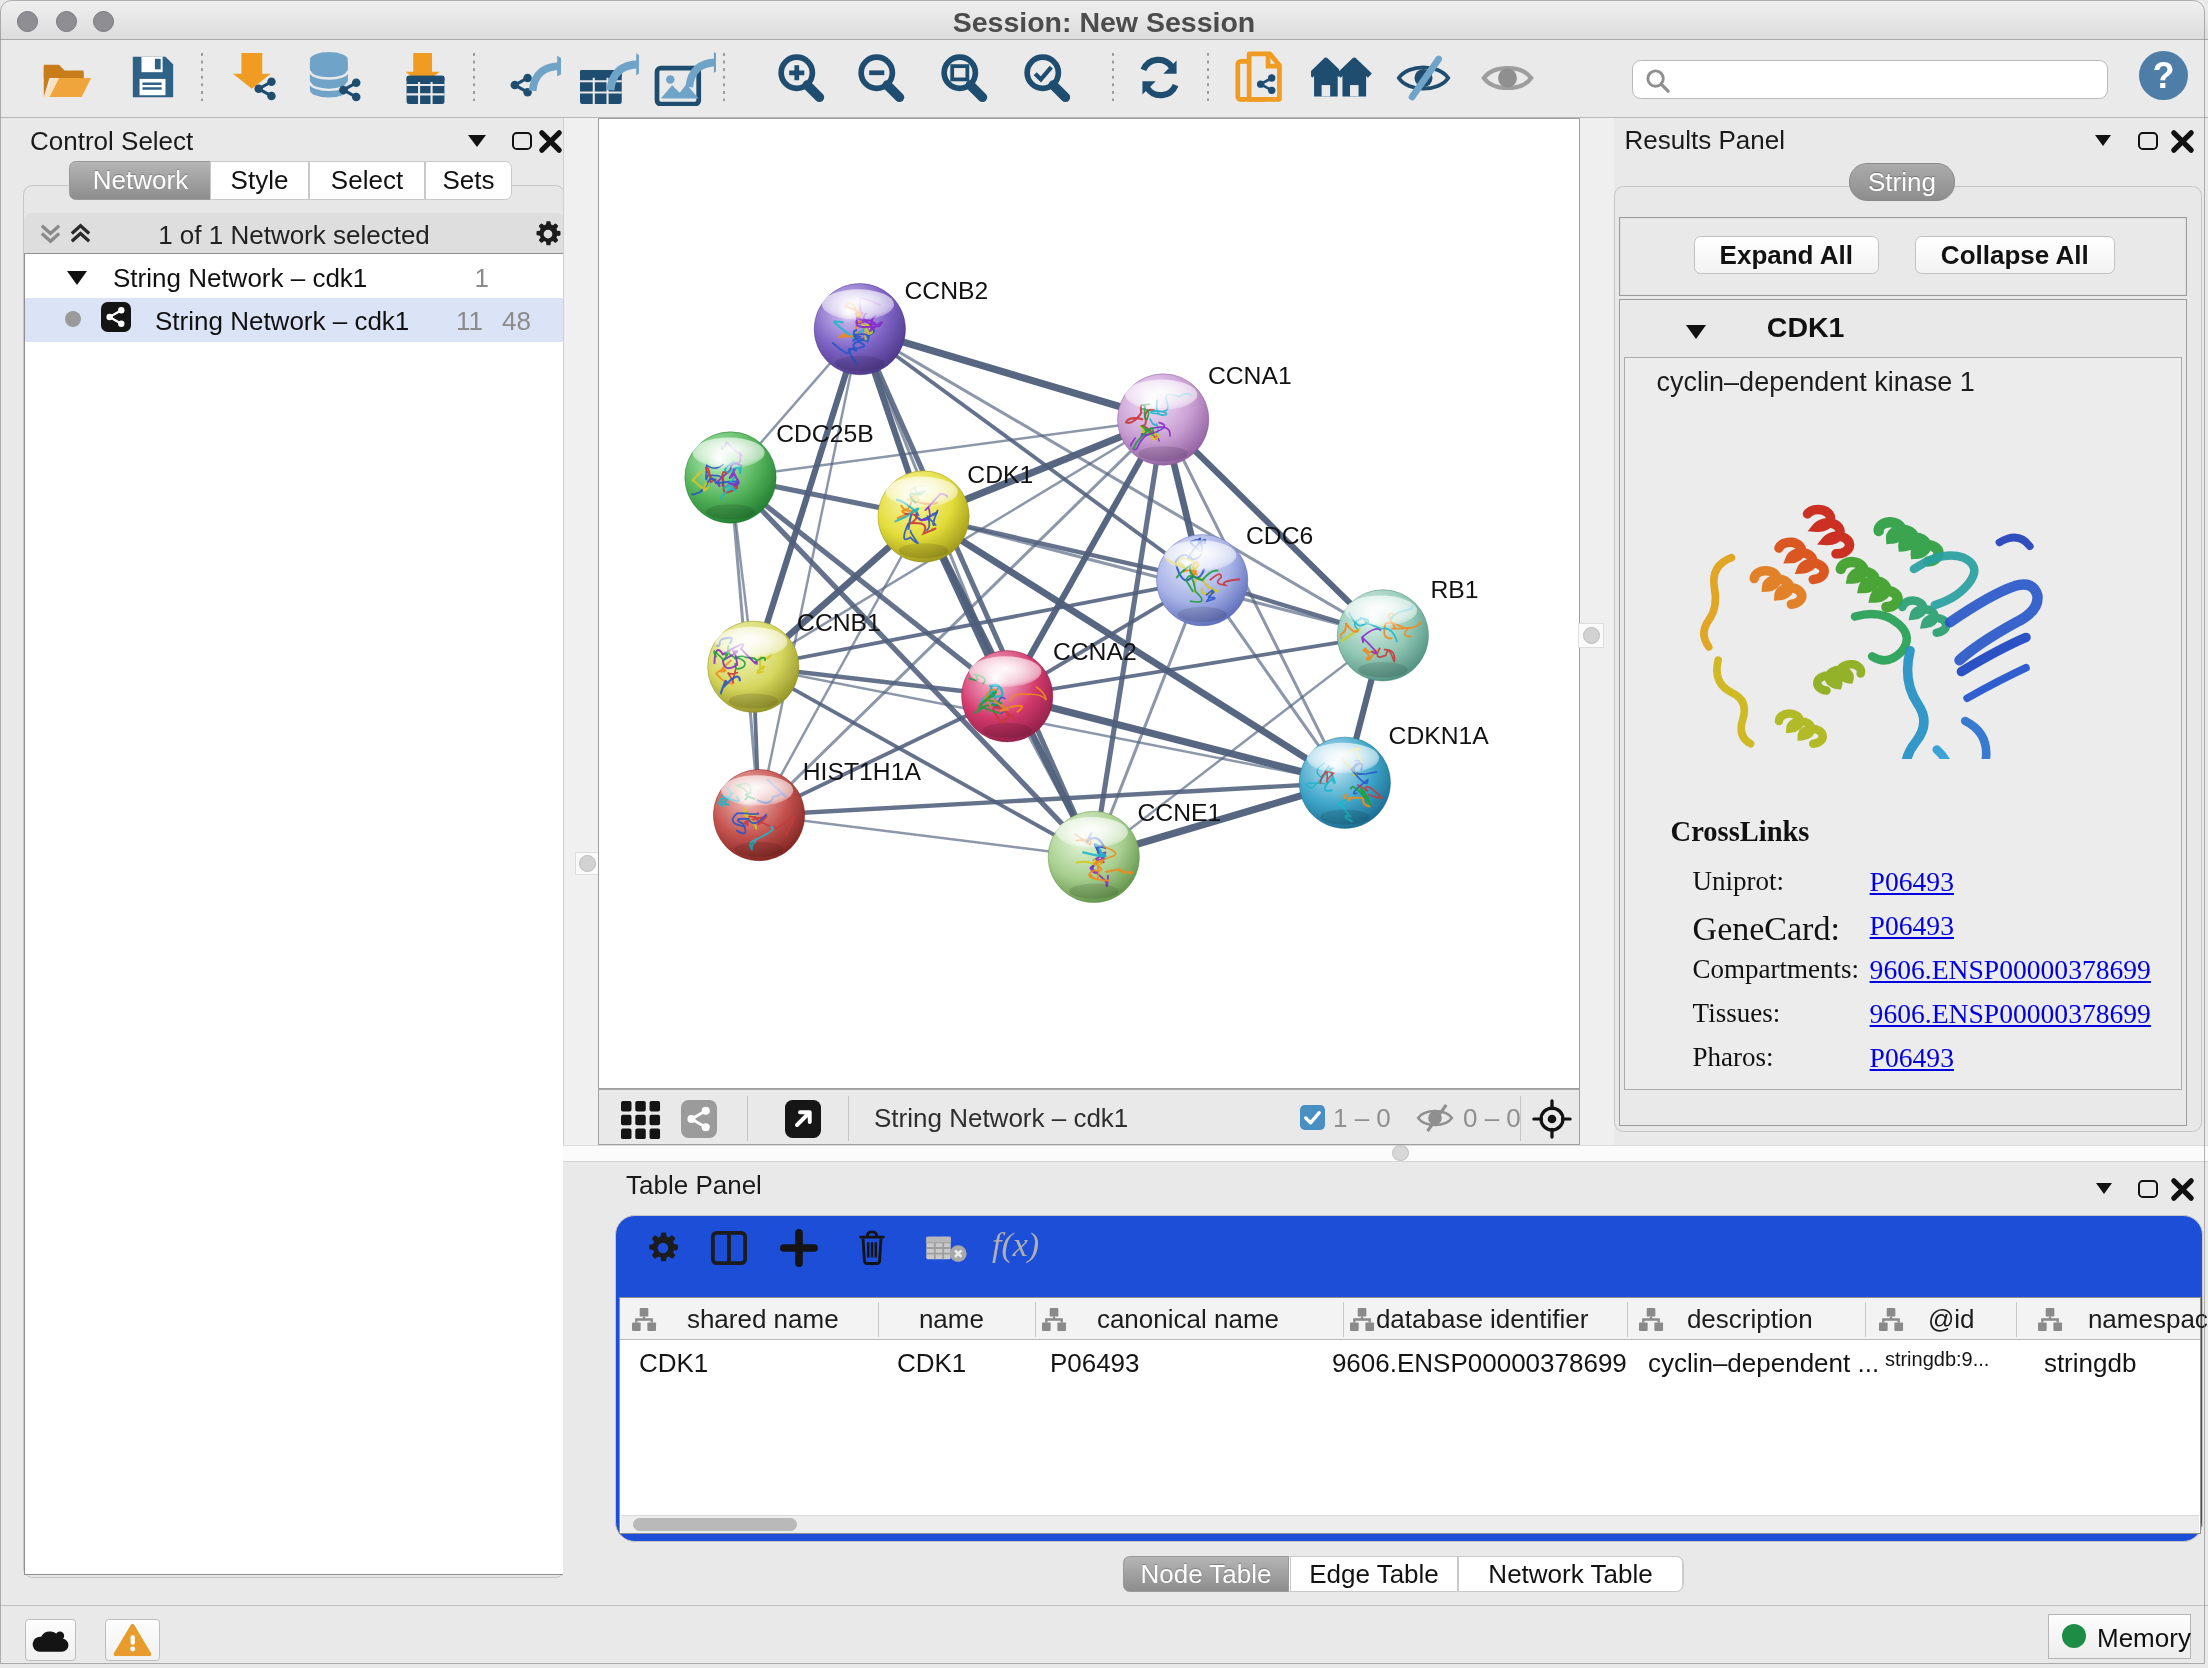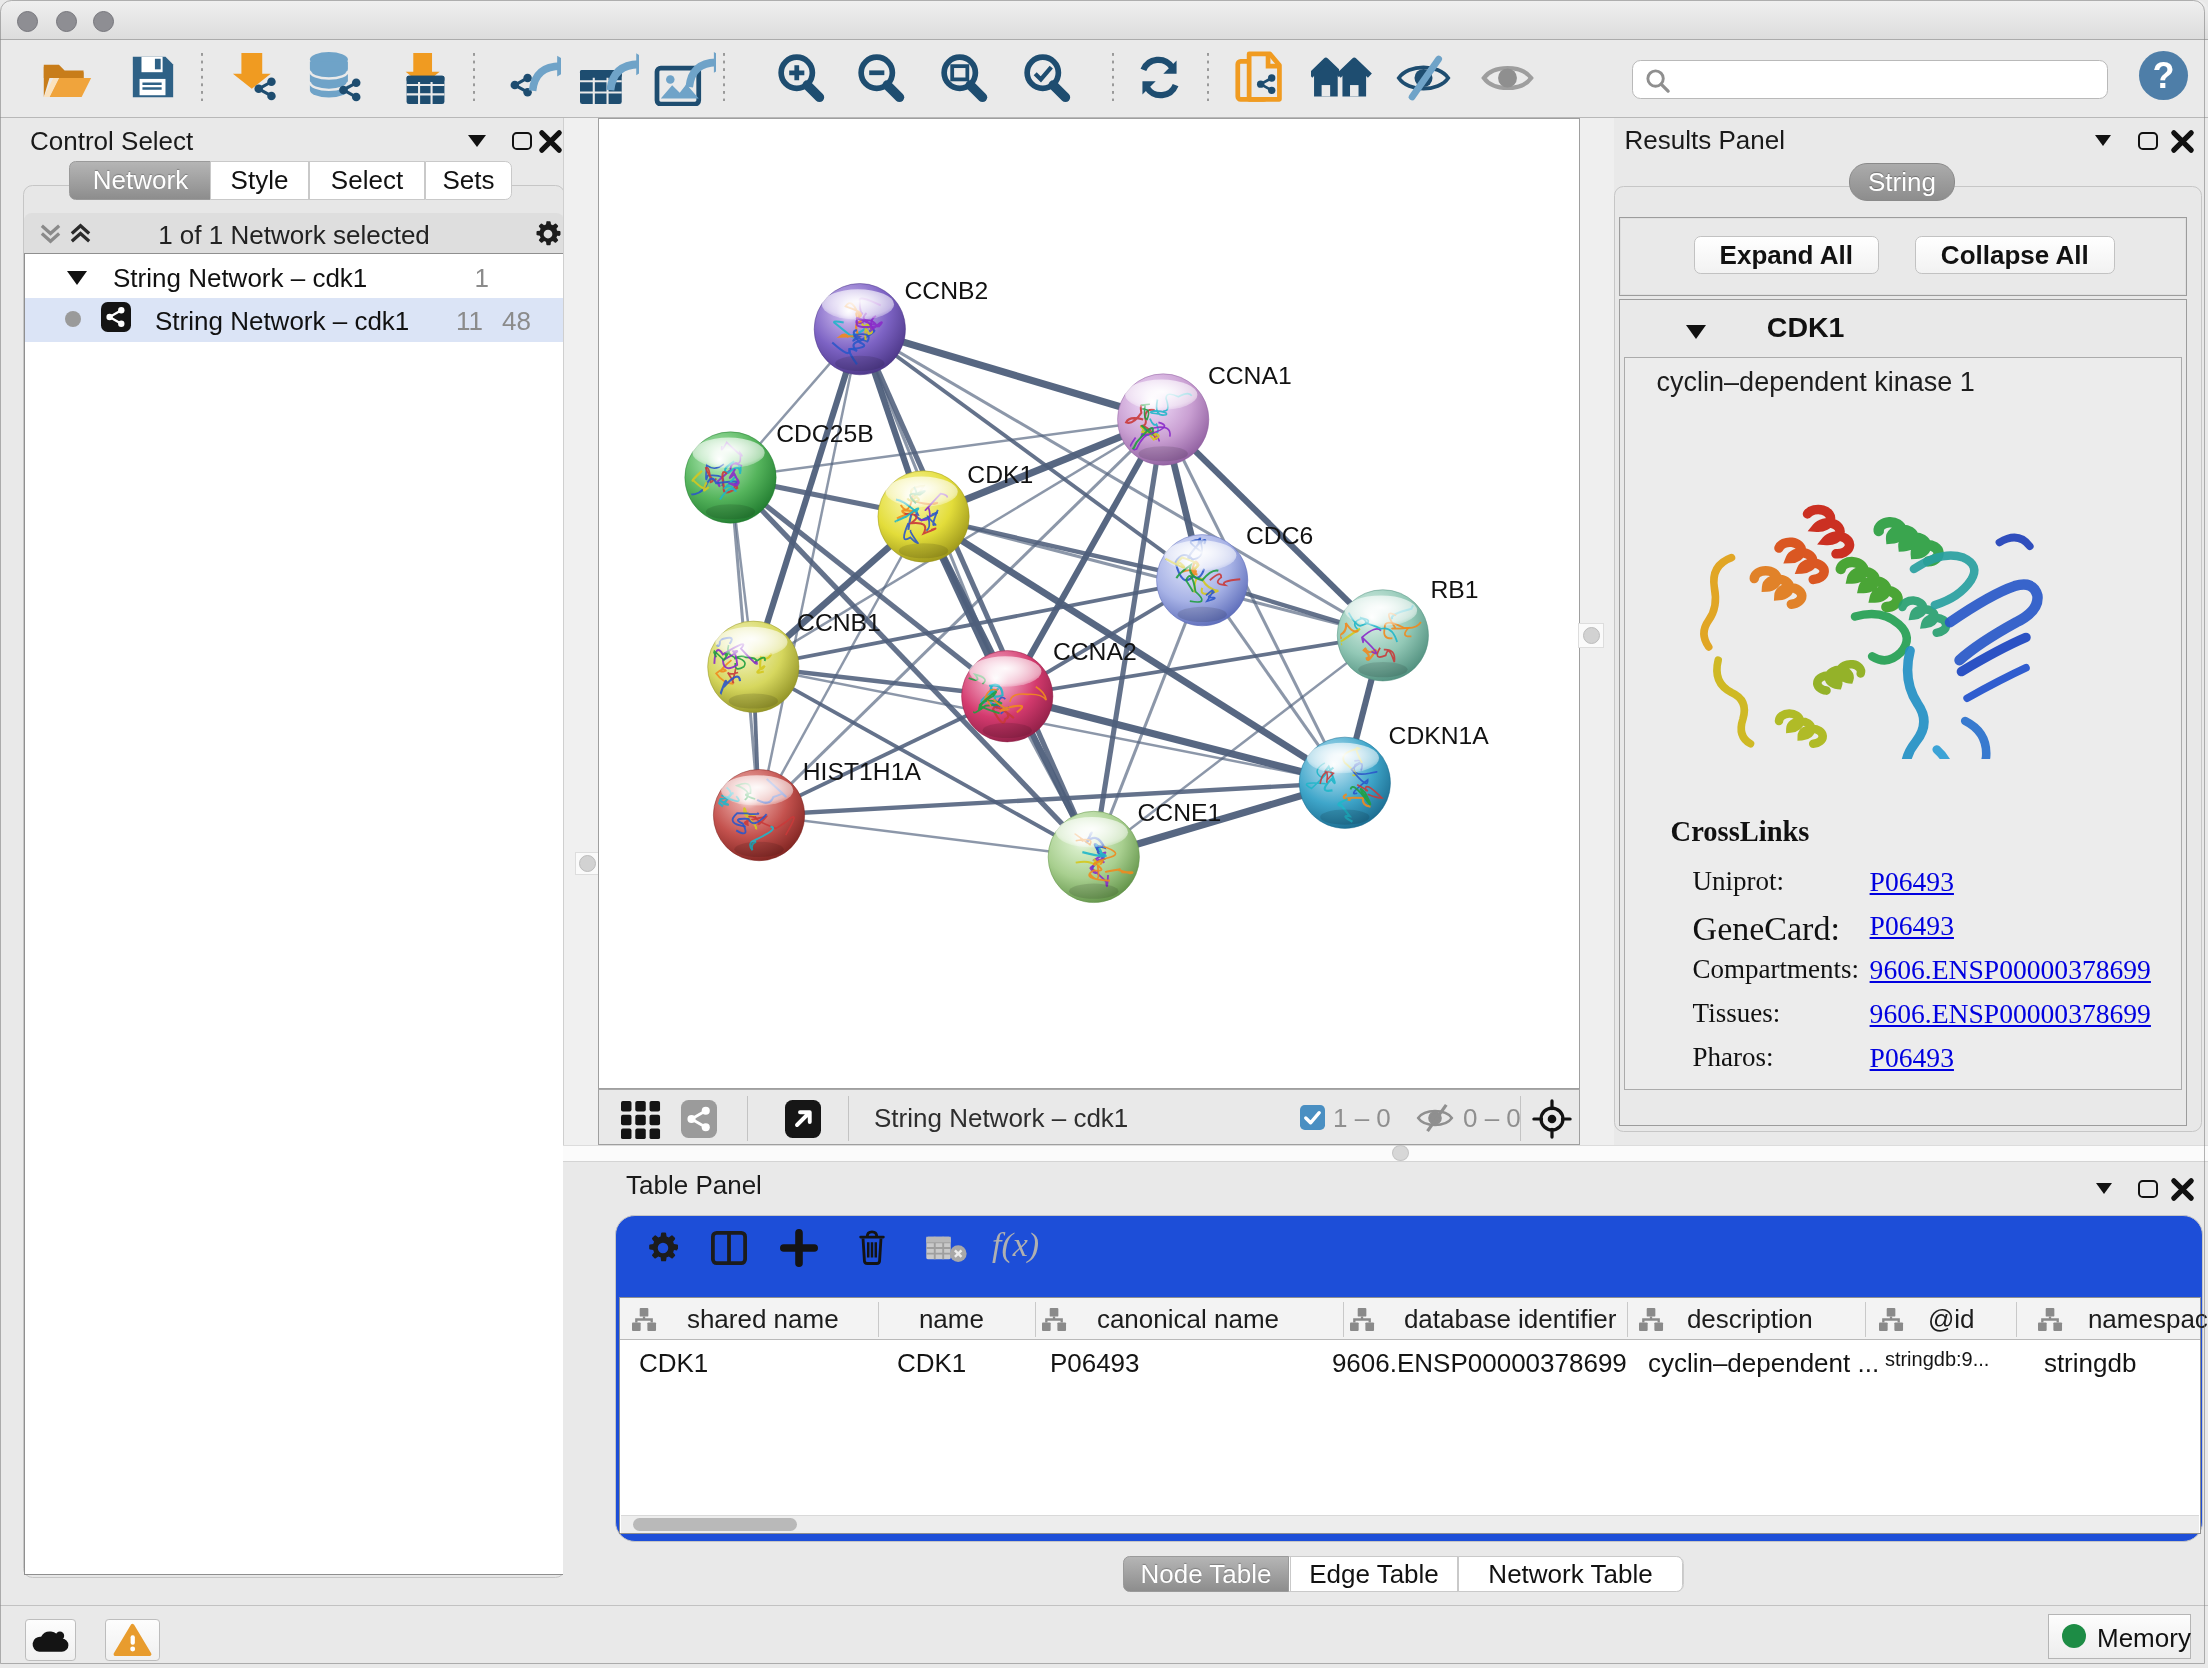--- a/index.html
+++ b/index.html
@@ -13,20 +13,21 @@
   .tabw { background:#fff; color:#111; }
   .seg { font-size:26px; text-align:center; border:1px solid #c9c9c9; }
 </style>
 </head>
 <body>
 
 <div class="abs" style="left:0;top:0;width:2208px;height:40px;background:linear-gradient(#f0f0f0,#dcdcdc);border-bottom:1.9px solid #ababab;border-radius:11.4px 11.4px 0 0;">
   <div class="abs" style="left:17px;top:10.5px;width:21px;height:21px;border-radius:50%;background:#8e8e93;border:1px solid #76767c;"></div>
   <div class="abs" style="left:56px;top:10.5px;width:21px;height:21px;border-radius:50%;background:#8e8e93;border:1px solid #76767c;"></div>
   <div class="abs" style="left:93px;top:10.5px;width:21px;height:21px;border-radius:50%;background:#8e8e93;border:1px solid #76767c;"></div>
+  <div class="abs" style="left:0;top:5.7px;width:2208px;text-align:center;font-size:28.5px;font-weight:bold;color:#4c4c4c;">Session: New Session</div>
 </div>
 
 <div class="abs" id="toolbar" style="left:0;top:40px;width:2208px;height:78px;background:#eaeaea;border-bottom:1px solid #b8b8b8;">
 
   <svg class="abs" style="left:40px;top:15px;" width="53" height="46" viewBox="0 0 56 48">
       <path d="M4 10 h16 l6 6 h20 v8 h-42 Z" fill="#c87d1a"></path>
       <path d="M4 44 V12 h15 l6 6 h21 v6 h-36 Z" fill="#c87d1a"></path>
       <path d="M10 44 L20 24 h34 L44 44 Z" fill="#f0a43c"></path>
       <path d="M4 44 L14 24 h6 L10 44 Z" fill="#fbe2bd"></path>
     </svg>
@@ -772,21 +773,21 @@
       <div class="abs" style="left:477px;top:5.7px;font-size:26px;color:#1c1c1c;">canonical name</div>
       <div class="abs" style="left:723px;top:3.8px;width:1px;height:35px;background:#c9c9c9;"></div>
       <svg class="abs" style="left:730px;top:8.6px;" width="25" height="25" viewBox="0 0 26 26">
           <g fill="#8a8a8a">
             <rect x="8" y="1" width="9" height="9" rx="1"></rect>
             <rect x="0" y="16" width="9" height="9" rx="1"></rect>
             <rect x="16" y="16" width="9" height="9" rx="1"></rect>
             <path d="M12.5 10 v4 M4.5 16 v-3 h16 v3" fill="none" stroke="#8a8a8a" stroke-width="2.4"></path>
           </g>
         </svg>
-      <div class="abs" style="left:756px;top:5.7px;font-size:26px;color:#1c1c1c;margin-left:28px;">database identifier</div>
+      <div class="abs" style="left:756px;top:5.7px;font-size:26px;color:#1c1c1c;">database identifier</div>
       <div class="abs" style="left:1007px;top:3.8px;width:1px;height:35px;background:#c9c9c9;"></div>
       <svg class="abs" style="left:1019px;top:8.6px;" width="25" height="25" viewBox="0 0 26 26">
           <g fill="#8a8a8a">
             <rect x="8" y="1" width="9" height="9" rx="1"></rect>
             <rect x="0" y="16" width="9" height="9" rx="1"></rect>
             <rect x="16" y="16" width="9" height="9" rx="1"></rect>
             <path d="M12.5 10 v4 M4.5 16 v-3 h16 v3" fill="none" stroke="#8a8a8a" stroke-width="2.4"></path>
           </g>
         </svg>
       <div class="abs" style="left:1067px;top:5.7px;font-size:26px;color:#1c1c1c;">description</div>

